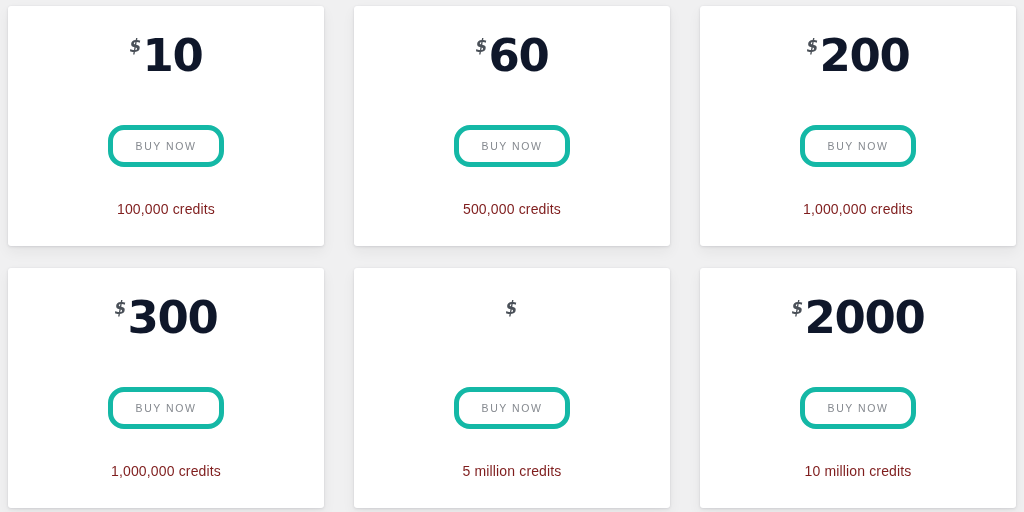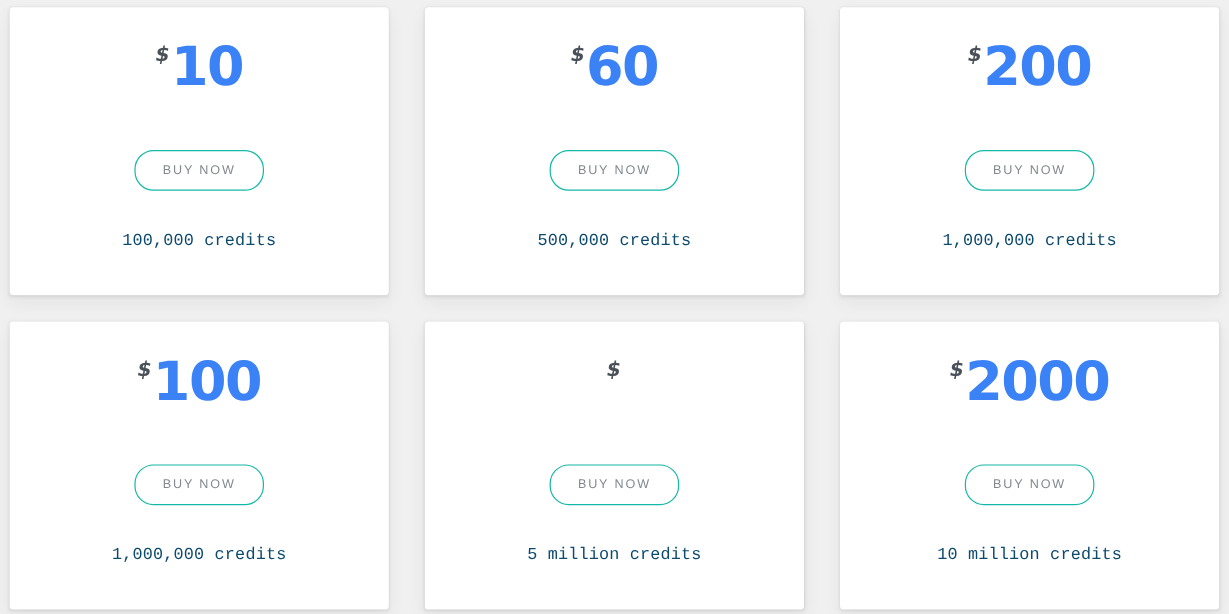--- a/index.html
+++ b/index.html
@@ -59,48 +59,48 @@
     margin-right: 1px;
     color: #4a5058;
   }
 
   .price-amount {
     font-family: "DejaVu Sans", sans-serif;
     font-weight: 700;
     font-size: 45px;
     letter-spacing: -1.3px;
     line-height: 1;
-    color: #3b82f6;
+    color: #0f172a;
   }
 
   .buy-button {
     margin-top: 34px;
     height: 32px;
     padding: 0 23px;
-    border: 1px solid #14b8a6;
+    border: 5px solid #14b8a6;
     border-radius: 16px;
     background: #ffffff;
     color: #85898f;
     font-family: "Liberation Sans", sans-serif;
     font-size: 10.5px;
     font-weight: 400;
     letter-spacing: 1.55px;
     text-transform: uppercase;
     display: flex;
     align-items: center;
     justify-content: center;
     cursor: pointer;
     white-space: nowrap;
   }
 
   .credits {
     margin-top: 34px;
-    font-family: Liberation Mono, monospace;
+    font-family: Liberation Sans, sans-serif;
     font-size: 14px;
-    color: #0c4a6e;
+    color: #7f1d1d;
     letter-spacing: 0.15px;
     white-space: nowrap;
   }
 </style>
 </head>
 <body>
 
 <div class="pricing-grid">
 
   <div class="price-card">
@@ -126,21 +126,21 @@
       <span class="currency-symbol">$</span>
       <span class="price-amount">200</span>
     </div>
     <div class="buy-button">BUY NOW</div>
     <div class="credits">1,000,000 credits</div>
   </div>
 
   <div class="price-card">
     <div class="price">
       <span class="currency-symbol">$</span>
-      <span class="price-amount">100</span>
+      <span class="price-amount">300</span>
     </div>
     <div class="buy-button">BUY NOW</div>
     <div class="credits">1,000,000 credits</div>
   </div>
 
   <div class="price-card">
     <div class="price">
       <span class="currency-symbol">$</span>
     </div>
     <div class="buy-button">BUY NOW</div>

